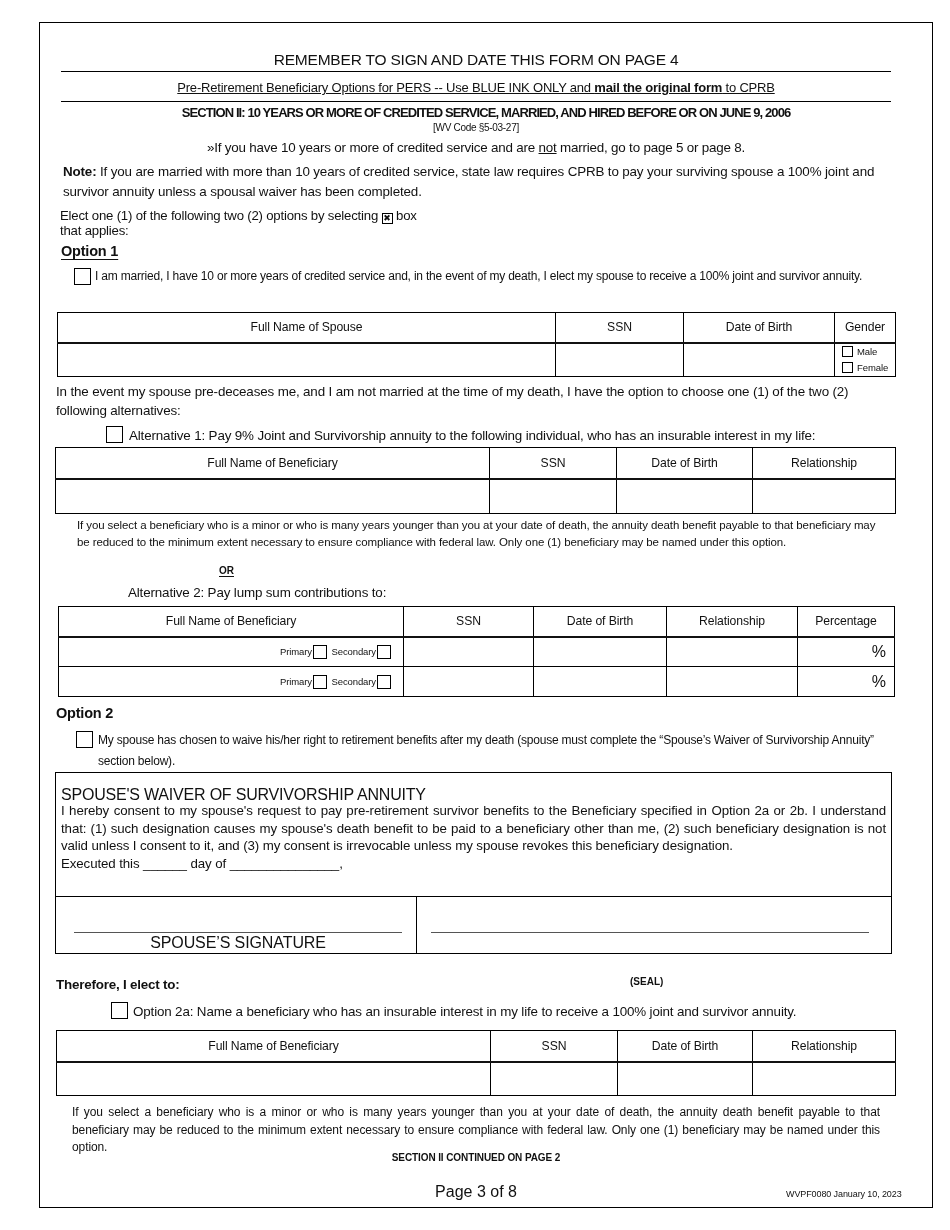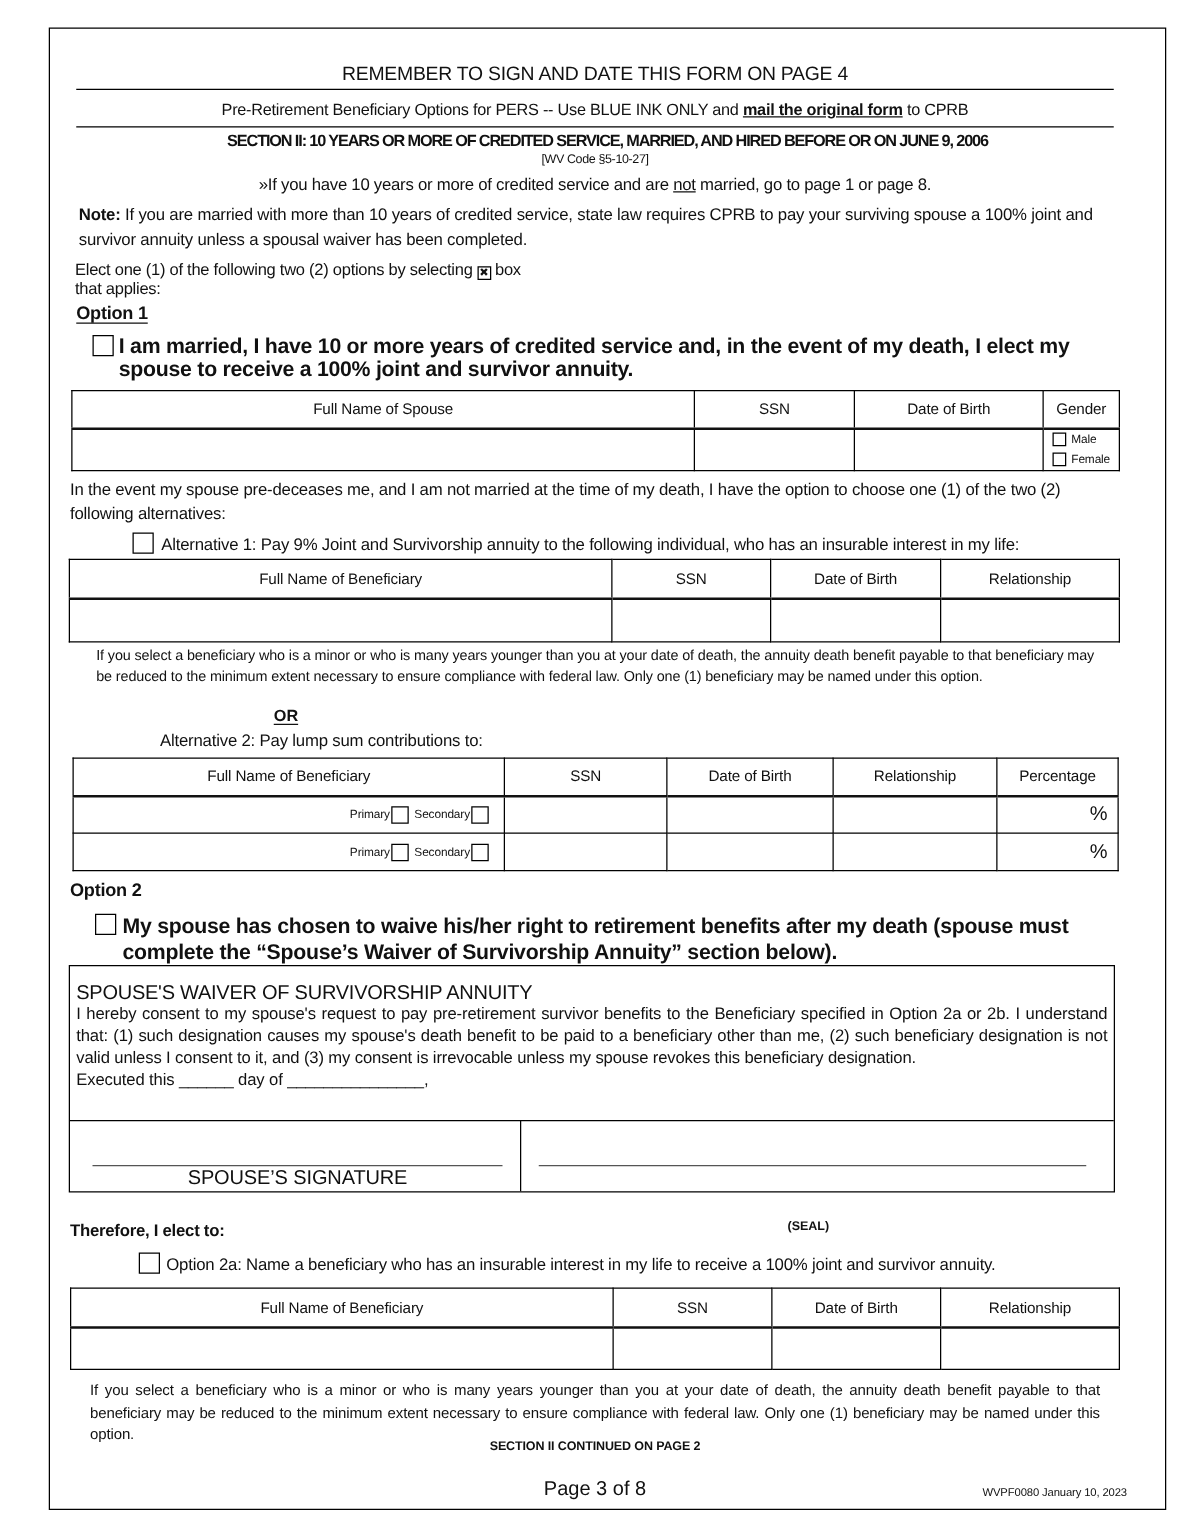--- a/index.html
+++ b/index.html
@@ -12,42 +12,42 @@
   }
   .page {
     position: absolute; left: 39px; top: 22px; width: 894px; height: 1186px;
     border: 1.5px solid #000;
   }
   .abs { position: absolute; }
   .center { text-align: center; }
   .rule { position: absolute; height: 0; border-top: 1px solid #000; }
 
   .title1 { left: 61px; top: 51px; width: 830px; font-size: 15.5px; letter-spacing: -0.2px; }
-  .title2 { left: 61px; top: 80px; width: 830px; font-size: 13px; letter-spacing: -0.2px; }
+  .title2 { left: 61px; top: 80px; width: 830px; font-size: 13px; letter-spacing: -0.2px; text-decoration: underline; }
   .title2 .u { font-weight: bold; text-decoration: underline; }
   .title3 { left: 71px; top: 105px; width: 830px; font-size: 13px; font-weight: bold; letter-spacing: -0.9px; }
   .wvcode { left: 61px; top: 122px; width: 830px; font-size: 10px; letter-spacing: -0.3px; }
   .ifline { left: 61px; top: 140px; width: 830px; font-size: 13.4px; letter-spacing: -0.2px; }
   .ifline .u { text-decoration: underline; }
 
   .note { left: 63px; top: 162px; width: 835px; font-size: 13.4px; line-height: 20px; letter-spacing: -0.15px; }
   .note b { font-weight: bold; }
   .elect { left: 60px; top: 209px; width: 430px; font-size: 13.2px; line-height: 14px; letter-spacing: -0.2px; }
   .xbox {
     display: inline-block; width: 11px; height: 11px; border: 1.3px solid #000;
     font-size: 9px; line-height: 9px; text-align: center; font-weight: bold; vertical-align: -1px;
   }
   .opt-h { font-size: 14.5px; font-weight: bold; letter-spacing: -0.2px; }
   .opt1 { left: 61px; top: 243px; text-decoration: underline; text-underline-offset: 3px; }
   .opt2 { left: 56px; top: 705px; }
 
   .cb { position: absolute; border: 1.5px solid #000; background: #fff; }
   .cb-lg { width: 17px; height: 17px; }
 
-  .boldtext { font-size: 17px; font-weight: bold; line-height: 19px; letter-spacing: -0.2px; }
+  .boldtext { font-size: 12px; font-weight: normal; line-height: 19px; letter-spacing: -0.2px; }
   .para { font-size: 13.4px; line-height: 19px; letter-spacing: -0.15px; }
   .small { font-size: 11.5px; line-height: 17px; letter-spacing: -0.1px; }
 
   table.grid { position: absolute; border-collapse: collapse; table-layout: fixed; }
   table.grid td, table.grid th {
     border: 1px solid #000; font-weight: normal; font-size: 12.2px; text-align: center;
     vertical-align: middle; padding: 0; letter-spacing: -0.1px;
   }
   table.grid thead th { border-bottom: 2px solid #111; }
   table.grid { border: 1.5px solid #000; }
@@ -76,22 +76,22 @@
 </head>
 <body>
 
 <div class="page"></div>
 
 <div class="abs center title1">REMEMBER TO SIGN AND DATE THIS FORM ON PAGE 4</div>
 <div class="rule" style="left:61px; top:71px; width:830px;"></div>
 <div class="abs center title2"><span>Pre-Retirement Beneficiary Options for PERS -- Use BLUE INK ONLY and </span><span class="u">mail the original form</span><span> to CPRB</span></div>
 <div class="rule" style="left:61px; top:101px; width:830px;"></div>
 <div class="abs center title3">SECTION II:  10 YEARS OR MORE OF CREDITED SERVICE, MARRIED, AND HIRED BEFORE OR ON JUNE 9, 2006</div>
-<div class="abs center wvcode">[WV Code §5-10-27]</div>
-<div class="abs center ifline"><span>»If you have 10 years or more of credited service and are </span><span class="u">not</span><span> married, go to page 1 or page 8.</span></div>
+<div class="abs center wvcode">[WV Code §5-03-27]</div>
+<div class="abs center ifline"><span>»If you have 10 years or more of credited service and are </span><span class="u">not</span><span> married, go to page 5 or page 8.</span></div>
 
 <div class="abs note"><b>Note:</b><span>  If you are married with more than 10 years of credited service, state law requires CPRB to pay your surviving spouse a 100% joint and survivor annuity unless a spousal waiver has been completed.</span></div>
 
 <div class="abs elect">
   <span>Elect one (1) of the following two (2) options by selecting </span><span class="xbox">✖</span><span> box</span><br>
   <span>that applies:</span>
 </div>
 
 <div class="abs opt-h opt1">Option 1</div>
 <div class="cb cb-lg" style="left:74px; top:268px;"></div>
@@ -155,21 +155,21 @@
     <tr style="height:35px;">
       <td></td>
       <td></td>
       <td></td>
       <td></td>
     </tr>
   </tbody>
 </table>
 
 <div class="abs small" style="left:77px; top:517px; width:810px;">If you select a beneficiary who is a minor or who is many years younger than you at your date of death, the annuity death benefit payable to that beneficiary may be reduced to the minimum extent necessary to ensure compliance with federal law. Only one (1) beneficiary may be named under this option.</div>
-<div class="abs" style="left:219px; top:565px; font-size:13px; font-weight:bold; text-decoration:underline; text-underline-offset:2px;">OR</div>
+<div class="abs" style="left:219px; top:565px; font-size:10px; font-weight:bold; text-decoration:underline; text-underline-offset:2px;">OR</div>
 <div class="abs para" style="left:128px; top:583px;">Alternative 2: Pay lump sum contributions to:</div>
 
 <table class="grid" style="left:58px; top:606px; width:836px;">
   <colgroup>
       <col style="width:345px">
       <col style="width:130px">
       <col style="width:133px">
       <col style="width:131px">
       <col style="width:97px">
     </colgroup>

